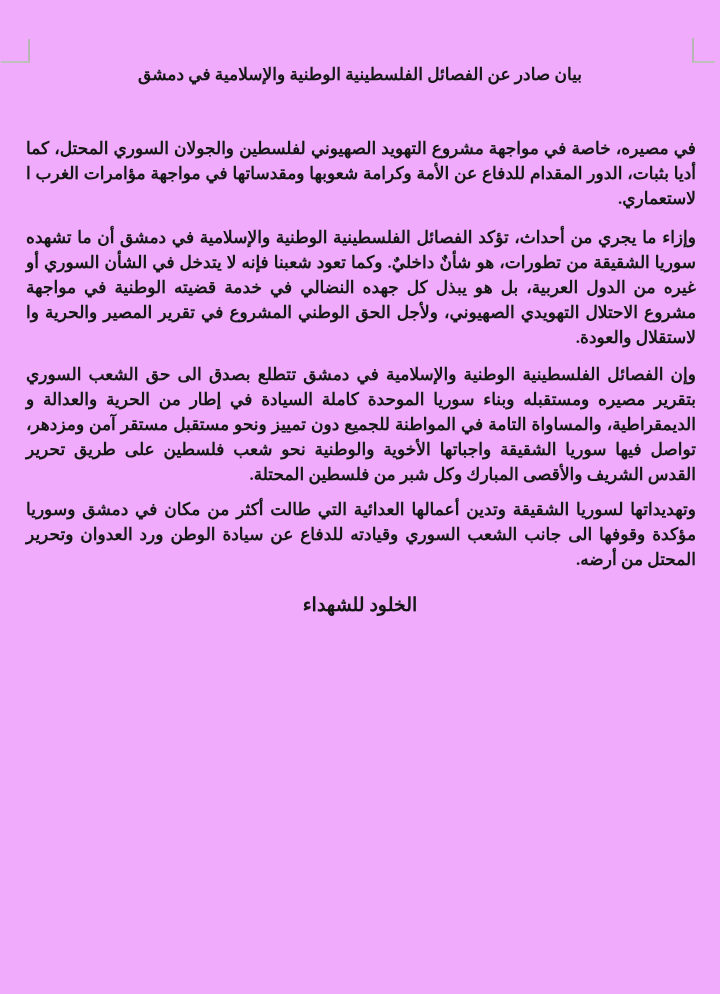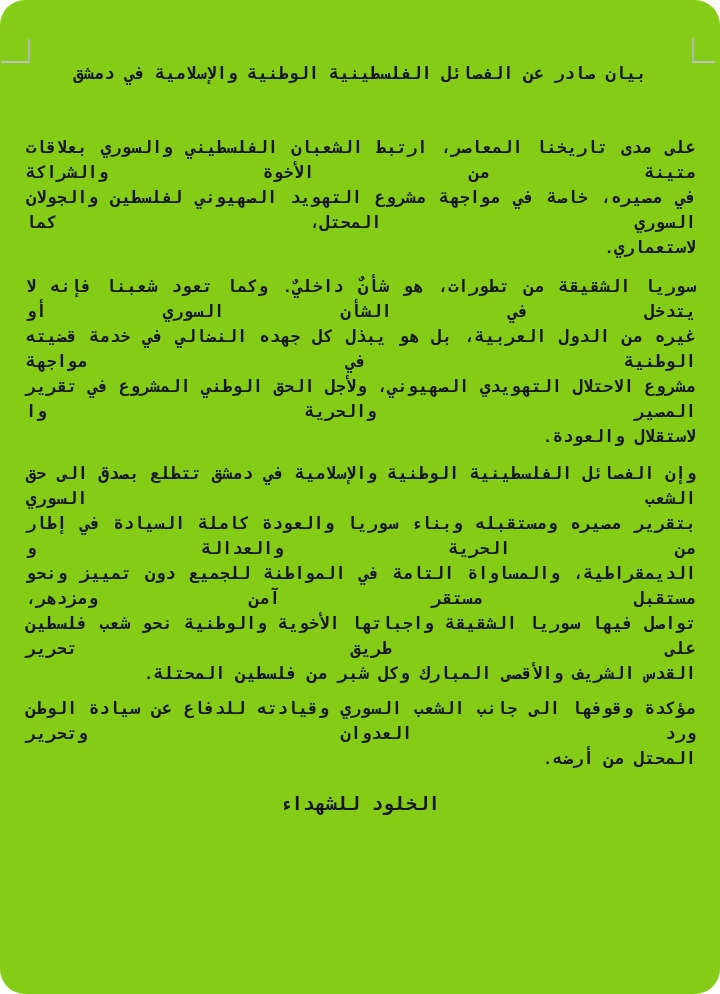--- a/index.html
+++ b/index.html
@@ -4,27 +4,26 @@
 <style>
   html, body {
     margin: 0;
     padding: 0;
     background: #ffffff;
   }
   .page {
     position: relative;
     width: 720px;
     height: 994px;
-    background: #84cc16;
+    background: #f0abfc;
     overflow: hidden;
     direction: rtl;
-    font-family: Liberation Mono, monospace;
+    font-family: Liberation Serif, serif;
     font-weight: 700;
     color: #161616;
-    border-radius: 25px;
   }
   .corner-mark {
     position: absolute;
   }
   .corner-mark.left {
     left: 1px;
     top: 39px;
     width: 27px;
     height: 22px;
     border-left: none;
@@ -77,41 +76,43 @@
 <body>
 
 <div class="page">
 
   <div class="corner-mark left"></div>
   <div class="corner-mark right"></div>
 
   <div class="title">بيان صادر عن الفصائل الفلسطينية الوطنية والإسلامية في دمشق</div>
 
   <div class="para p1">
-    <div class="line">على مدى تاريخنا المعاصر، ارتبط الشعبان الفلسطيني والسوري بعلاقات متينة من الأخوة والشراكة</div>
     <div class="line">في مصيره، خاصة في مواجهة مشروع التهويد الصهيوني لفلسطين والجولان السوري المحتل، كما</div>
+    <div class="line">أديا بثبات، الدور المقدام للدفاع عن الأمة وكرامة شعوبها ومقدساتها في مواجهة مؤامرات الغرب ا</div>
     <div class="line last">لاستعماري.</div>
   </div>
 
   <div class="para p2">
+    <div class="line">وإزاء ما يجري من أحداث، تؤكد الفصائل الفلسطينية الوطنية والإسلامية في دمشق أن ما تشهده</div>
     <div class="line">سوريا الشقيقة من تطورات، هو شأنٌ داخليٌ. وكما تعود شعبنا فإنه لا يتدخل في الشأن السوري أو</div>
     <div class="line">غيره من الدول العربية، بل هو يبذل كل جهده النضالي في خدمة قضيته الوطنية في مواجهة</div>
     <div class="line">مشروع الاحتلال التهويدي الصهيوني، ولأجل الحق الوطني المشروع في تقرير المصير والحرية وا</div>
     <div class="line last">لاستقلال والعودة.</div>
   </div>
 
   <div class="para p3">
     <div class="line">وإن الفصائل الفلسطينية الوطنية والإسلامية في دمشق تتطلع بصدق الى حق الشعب السوري</div>
-    <div class="line">بتقرير مصيره ومستقبله وبناء سوريا والعودة كاملة السيادة في إطار من الحرية والعدالة و</div>
+    <div class="line">بتقرير مصيره ومستقبله وبناء سوريا الموحدة كاملة السيادة في إطار من الحرية والعدالة و</div>
     <div class="line">الديمقراطية، والمساواة التامة في المواطنة للجميع دون تمييز ونحو مستقبل مستقر آمن ومزدهر،</div>
     <div class="line">تواصل فيها سوريا الشقيقة واجباتها الأخوية والوطنية نحو شعب فلسطين على طريق تحرير</div>
     <div class="line last">القدس الشريف والأقصى المبارك وكل شبر من فلسطين المحتلة.</div>
   </div>
 
   <div class="para p4">
+    <div class="line">وتهديداتها لسوريا الشقيقة وتدين أعمالها العدائية التي طالت أكثر من مكان في دمشق وسوريا</div>
     <div class="line">مؤكدة وقوفها الى جانب الشعب السوري وقيادته للدفاع عن سيادة الوطن ورد العدوان وتحرير</div>
     <div class="line last">المحتل من أرضه.</div>
   </div>
 
   <div class="closing">
     <div class="closing-line">الخلود للشهداء</div>
 
   </div>
 
 </div>

